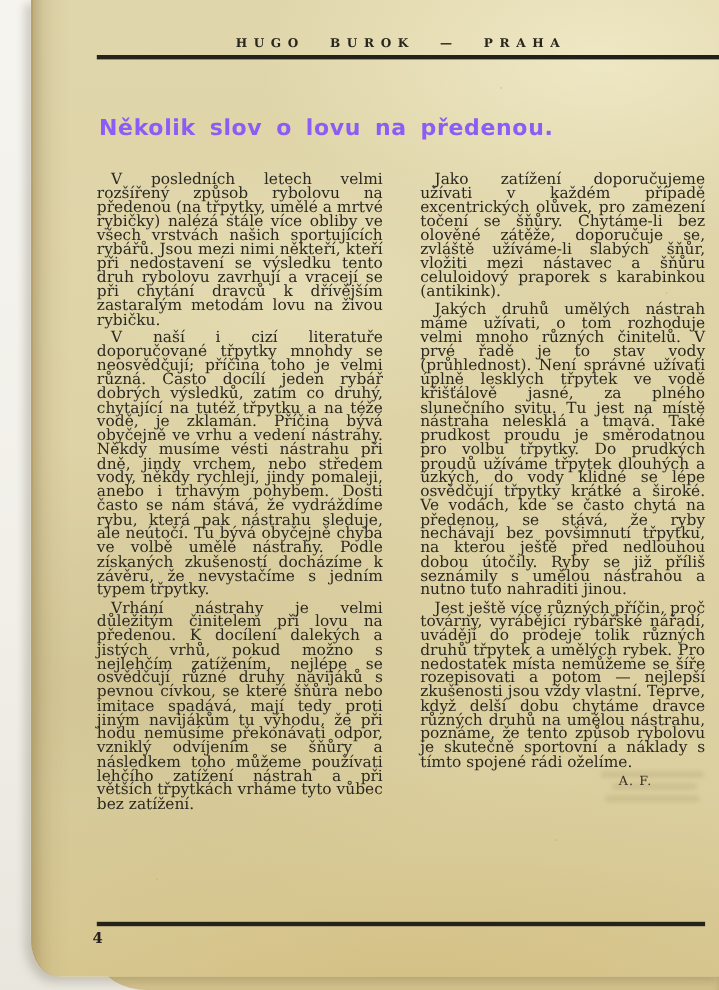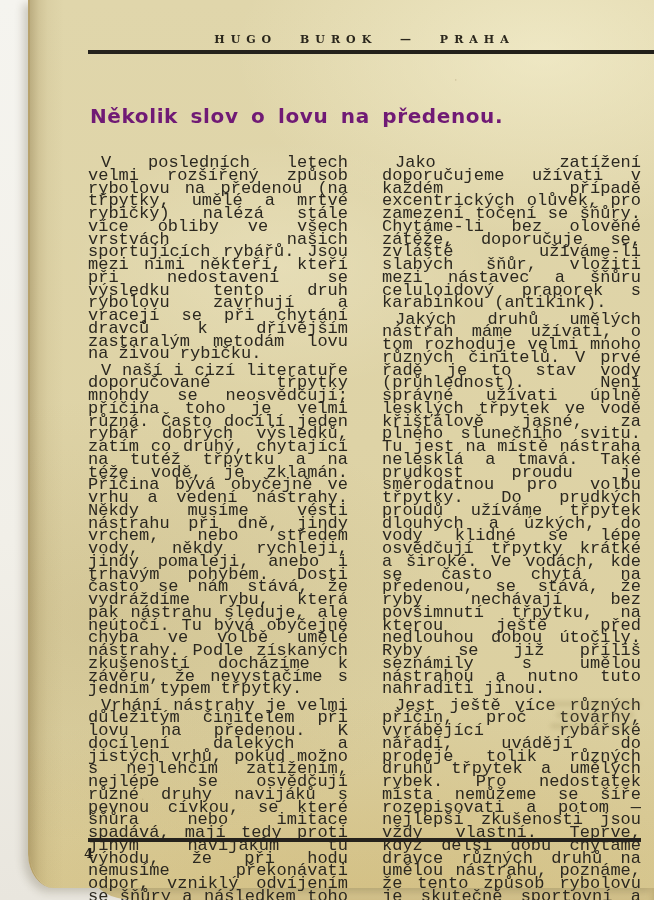--- a/index.html
+++ b/index.html
@@ -64,33 +64,33 @@
     position:absolute;left:88px;right:0;top:50px;height:4px;
     background:linear-gradient(90deg,#26231d 0%,#211f19 100%);
   }
   .rule-bottom{
     position:absolute;left:88px;top:838px;width:553px;height:4px;
     background:#25221c;
   }
   .title{
     position:absolute;left:90px;top:104px;
     font-family:"DejaVu Sans", sans-serif;font-weight:bold;
-    font-size:20px;letter-spacing:.6px;word-spacing:5px;color:#701a75;
+    font-size:20px;letter-spacing:.6px;word-spacing:5px;color:#8b5cf6;
     white-space:nowrap;
   }
   .columns{
     position:absolute;left:88px;top:157px;width:553px;
     display:flex;gap:34px;
   }
   .column{flex:0 0 auto;}
   .col-left{width:260px;}
   .col-right{width:259px;}
   .columns p{
     margin:0 0 3.5px 0;text-indent:13px;text-align:justify;
-    font-size:17px;line-height:12.75px;color:#2b2820;font-family:Liberation Mono, monospace;
+    font-size:14px;line-height:12.75px;color:#2b2820;
   }
   .signature{
     text-align:right;padding-right:48px;margin-top:3px;
     font-size:11.5px;letter-spacing:1px;color:#2b2820;
   }
   .page-number{
     position:absolute;left:84px;top:845px;
     font-weight:bold;font-size:13.5px;color:#24211a;
   }
   
@@ -124,20 +124,21 @@
       <p>V posledních letech velmi rozšířený způsob rybolovu na předenou (na třpytky, umělé a mrtvé rybičky) nalézá stále více obliby ve všech vrstvách našich sportujících rybářů. Jsou mezi nimi někteří, kteří při nedostavení se výsledku tento druh rybolovu zavrhují a vracejí se při chytání dravců k dřívějším zastaralým metodám lovu na živou rybičku.</p>
       <p>V naší i cizí literatuře doporučované třpytky mnohdy se neosvědčují; příčina toho je velmi různá. Často docílí jeden rybář dobrých výsledků, zatím co druhý, chytající na tutéž třpytku a na téže vodě, je zklamán. Příčina bývá obyčejně ve vrhu a vedení nástrahy. Někdy musíme vésti nástrahu při dně, jindy vrchem, nebo středem vody, někdy rychleji, jindy pomaleji, anebo i trhavým pohybem. Dosti často se nám stává, že vydráždíme rybu, která pak nástrahu sleduje, ale neútočí. Tu bývá obyčejně chyba ve volbě umělé nástrahy. Podle získaných zkušeností docházíme k závěru, že nevystačíme s jedním typem třpytky.</p>
       <p>Vrhání nástrahy je velmi důležitým činitelem při lovu na předenou. K docílení dalekých a jistých vrhů, pokud možno s nejlehčím zatížením, nejlépe se osvědčují různé druhy navijáků s pevnou cívkou, se které šňůra nebo imitace spadává, mají tedy proti jiným navijákům tu výhodu, že při hodu nemusíme překonávati odpor, vzniklý odvíjením se šňůry a následkem toho můžeme používati lehčího zatížení nástrah a při větších třpytkách vrháme tyto vůbec bez zatížení.</p>
     </div>
   <div class="column col-right">
     <div>
         <p>Jako zatížení doporučujeme užívati v každém případě excentrických olůvek, pro zamezení točení se šňůry. Chytáme-li bez olověné zátěže, doporučuje se, zvláště užíváme-li slabých šňůr, vložiti mezi nástavec a šňůru celuloidový praporek s karabinkou (antikink).</p>
         <p>Jakých druhů umělých nástrah máme užívati, o tom rozhoduje velmi mnoho různých činitelů. V prvé řadě je to stav vody (průhlednost). Není správné užívati úplně lesklých třpytek ve vodě křišťálově jasné, za plného slunečního svitu. Tu jest na místě nástraha nelesklá a tmavá. Také prudkost proudu je směrodatnou pro volbu třpytky. Do prudkých proudů užíváme třpytek dlouhých a úzkých, do vody klidné se lépe osvědčují třpytky krátké a široké. Ve vodách, kde se často chytá na předenou, se stává, že ryby nechávají bez povšimnutí třpytku, na kterou ještě před nedlouhou dobou útočily. Ryby se již příliš seznámily s umělou nástrahou a nutno tuto nahraditi jinou.</p>
         <p>Jest ještě více různých příčin, proč továrny, vyrábějící rybářské nářadí, uvádějí do prodeje tolik různých druhů třpytek a umělých rybek. Pro nedostatek místa nemůžeme se šíře rozepisovati a potom — nejlepší zkušenosti jsou vždy vlastní. Teprve, když delší dobu chytáme dravce různých druhů na umělou nástrahu, poznáme, že tento způsob rybolovu je skutečně sportovní a náklady s tímto spojené rádi oželíme.</p>
       </div>
+    <div class="signature">A. F.</div>
   </div>
 </div>
 
 <div class="ghost">
     <i></i>
     <i></i>
     <i></i>
   </div>
 
 <div class="rule-bottom"></div>

